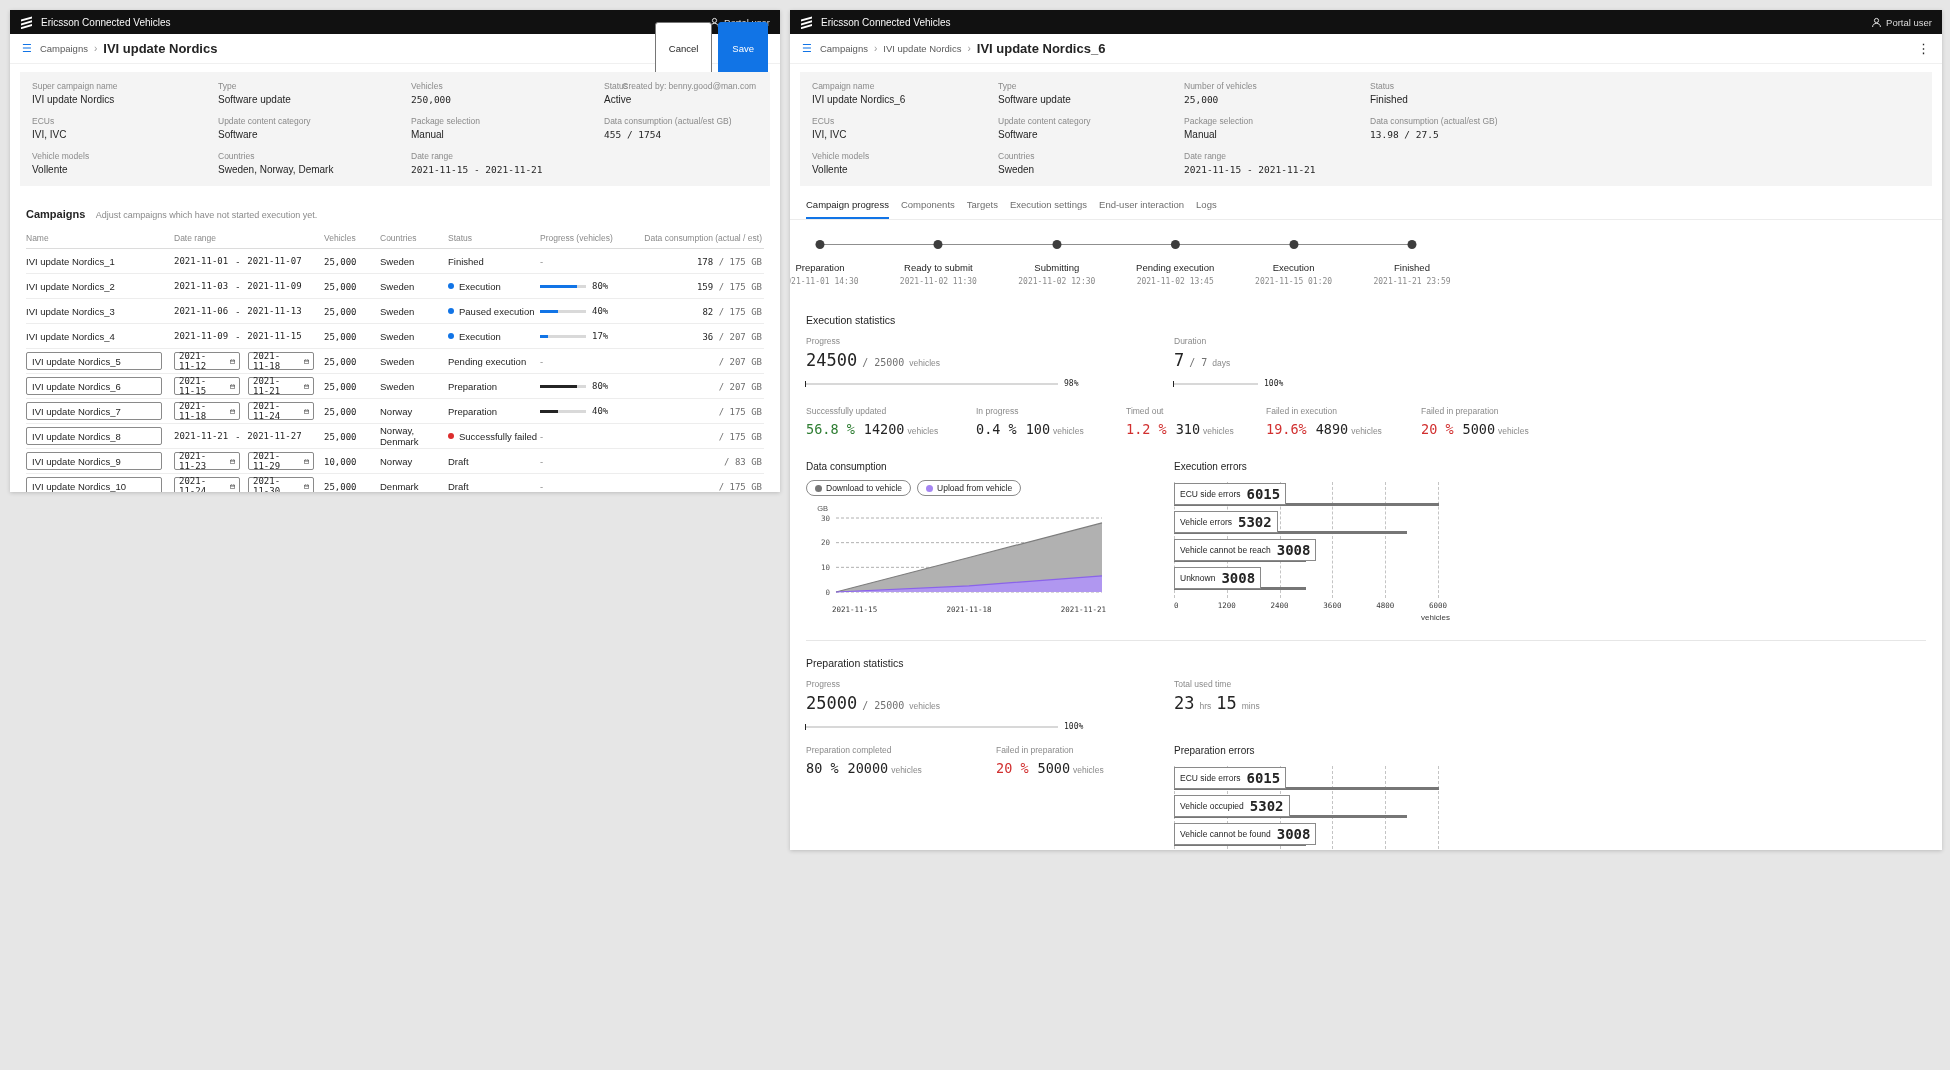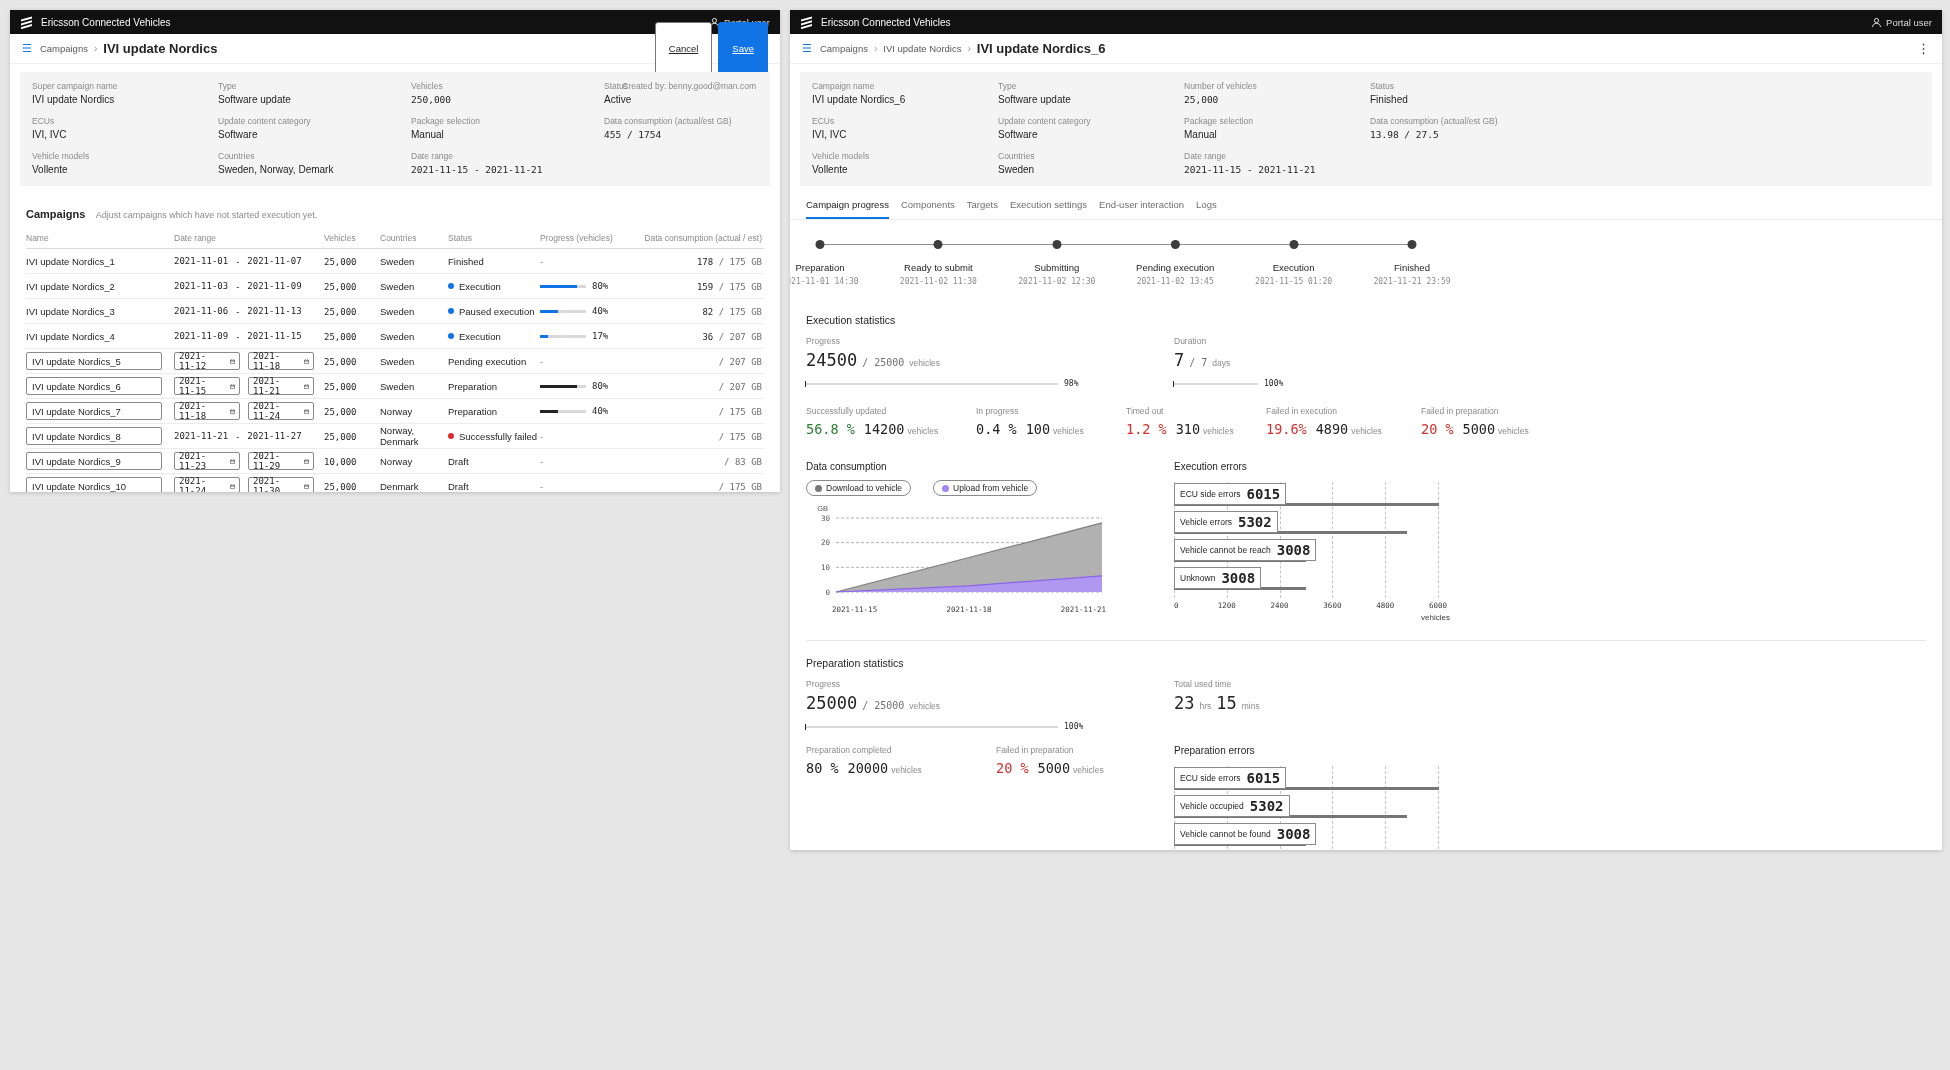--- a/index.html
+++ b/index.html
@@ -15,21 +15,21 @@
   .appbar .spacer { flex:1; }
   .user-chip { display:flex; align-items:center; gap:4px; color:#dcdcdc; font-size:9.5px; cursor:pointer; }
 
   .breadbar { height:30px; display:flex; align-items:center; padding:0 12px; gap:8px; border-bottom:1px solid #f0f0f0; }
   .hamburger { color:#1174E6; font-size:11px; cursor:pointer; line-height:1; }
   .crumbs { display:flex; align-items:center; gap:6px; }
   .crumb { font-size:9.5px; color:#5a5a5a; cursor:pointer; }
   .crumb-sep { color:#9a9a9a; font-size:10px; }
   .crumb-current { font-size:13px; font-weight:bold; color:#242424; }
   .breadbar .actions { margin-left:auto; display:flex; gap:6px; }
-  .btn { font-size:9.5px; padding:20px 13px; border-radius:3px; border:1px solid #767676; background:#fff; color:#242424; cursor:pointer; font-family:inherit;text-decoration:underline; }
+  .btn { font-size:9.5px; padding:20px 13px; border-radius:3px; border:1px solid #767676; background:#fff; color:#242424; cursor:pointer; font-family:inherit; }
   .btn.primary { background:#1174E6; border-color:#1174E6; color:#fff; }
   .kebab { margin-left:auto; font-size:13px; color:#242424; cursor:pointer; }
 
   .summary { margin:8px 10px; background:#f4f4f4; padding:9px 12px 11px; position:relative; display:grid; row-gap:11px; column-gap:6px; }
   #left-summary  { grid-template-columns:180px 187px 187px 1fr; }
   #right-summary { grid-template-columns:180px 180px 180px 1fr; }
   .field .f-label { font-size:8.5px; color:#8a8a8a; margin-bottom:3px; }
   .field .f-value { font-size:10px; color:#242424; }
   .field .f-value.mono { font-size:9.5px; }
   .created-by { position:absolute; top:9px; right:14px; font-size:8.5px; color:#8a8a8a; }
@@ -89,21 +89,21 @@
   .stats-row.prep { grid-template-columns:190px auto; margin-top:0; }
   .s-line { margin-top:5px; display:flex; align-items:baseline; }
   .s-pct { font-size:13.5px; }
   .s-count { font-size:13.5px; color:#242424; margin-left:9px; }
   .s-unit { font-size:8.5px; color:#8a8a8a; margin-left:3px; }
   .pct-green { color:#2E7D32; } .pct-red { color:#D12F2F; } .pct-dark { color:#242424; }
 
   .charts-row { display:grid; grid-template-columns:368px 1fr; margin-top:24px; align-items:start; }
   .prep-row { display:grid; grid-template-columns:368px 1fr; margin-top:14px; align-items:start; }
   .chart-title { font-size:10px; color:#242424; }
-  .legend { display:flex; gap:22px; margin:8px 0 4px; }
+  .legend { display:flex; gap:6px; margin:8px 0 4px; }
   .pill { display:inline-flex; align-items:center; gap:4px; border:1px solid #8a8a8a; border-radius:9px; padding:2px 8px; font-size:8.5px; cursor:pointer; background:#fff; }
   .pill-dot { width:7px; height:7px; border-radius:50%; display:inline-block; }
 
   .bars-holder { margin-top:10px; }
   .bars-plot { position:relative; width:290px; }
   .vgrid { position:absolute; top:0; bottom:0; width:0; border-left:1px dashed #c4c4c4; }
   .bar-row { position:relative; height:28px; }
   .bar-label-box { position:relative; z-index:2; display:inline-flex; gap:6px; align-items:center; border:1px solid #8a8a8a; background:#fff; padding:2px 5px; font-size:8.5px; margin-top:1px; white-space:nowrap; }
   .bl-val { font-weight:bold; font-size:14px; }
   .bar-line { position:absolute; left:0; bottom:4px; height:3px; background:#767676; }

